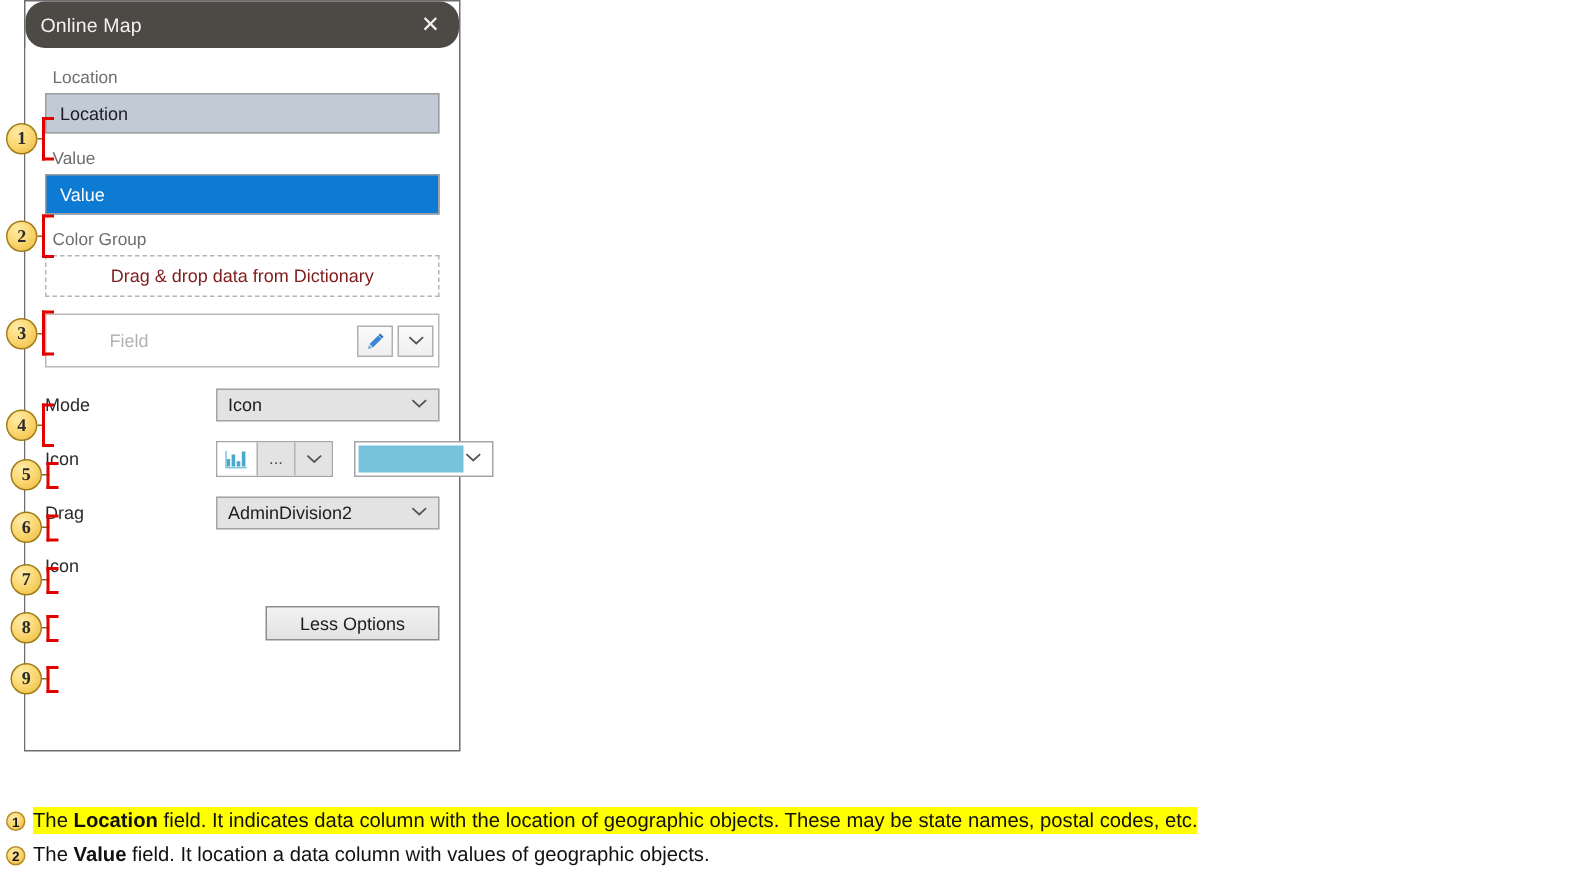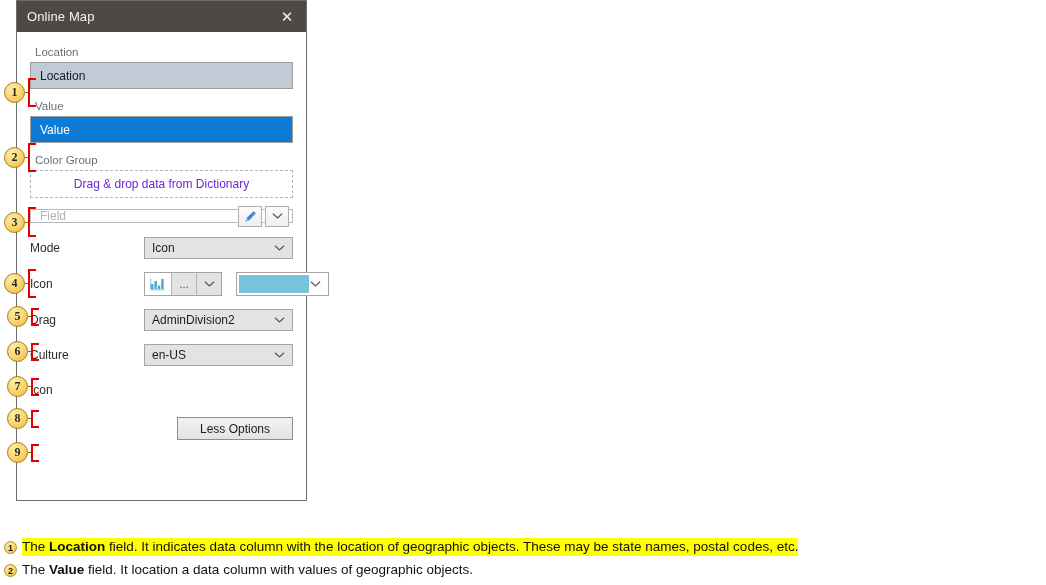--- a/index.html
+++ b/index.html
@@ -25,20 +25,21 @@
     background: #ffffff;
     box-sizing: border-box;
   }
   #titlebar {
     height: 31px;
     background: #4d4a46;
     display: flex;
     align-items: center;
     padding: 0 0 0 10px;
     box-sizing: border-box;
+    border-radius: 13px;
   }
   #titlebar .title {
     color: #f2f2f2;
     font-size: 13px;
     letter-spacing: 0.1px;
     flex: 1;
   }
   #closeBtn {
     width: 38px;
     height: 31px;
@@ -79,34 +80,35 @@
     background: #c2cad6;
     color: #1a1a2b;
   }
   .slot-value {
     background: #0d7ad4;
     color: #ffffff;
   }
   .slot-drop {
     border: 1px dashed #b5b5b5;
     background: #ffffff;
-    color: #6d28d9;
+    color: #7f1d1d;
     justify-content: center;
     padding-left: 0;
     height: 28px;
   }
 
   .exprBox {
-    height: 14px;
+    height: 36px;
     border: 1px solid #b9b9b9;
     background: #ffffff;
     display: flex;
     align-items: center;
     box-sizing: border-box;
     margin-bottom: 14px;
+    padding-left: 33px;
   }
   .exprBox .placeholder {
     flex: 1;
     font-size: 12px;
     color: #b3b3b3;
     padding-left: 9px;
   }
   .miniBtn {
     width: 24px;
     height: 21px;
@@ -381,31 +383,20 @@
       <div class="combo">
         <span>AdminDivision2</span>
         <span class="caret">
           <svg width="11" height="8" viewBox="0 0 12 8" aria-hidden="true">
               <path d="M1 1.6 L6 6.2 L11 1.6" fill="none" stroke="#555" stroke-width="1.3"></path>
             </svg>
         </span>
       </div>
     </div>
 
-    <div class="row">
-      <div class="rowLabel">Culture</div>
-      <div class="combo">
-        <span>en-US</span>
-        <span class="caret">
-          <svg width="11" height="8" viewBox="0 0 12 8" aria-hidden="true">
-              <path d="M1 1.6 L6 6.2 L11 1.6" fill="none" stroke="#555" stroke-width="1.3"></path>
-            </svg>
-        </span>
-      </div>
-    </div>
 
     <div class="row">
       <div class="rowLabel">Icon</div>
     </div>
 
     <div class="btnRow">
       <div id="lessOptions">Less Options</div>
     </div>
 
   </div>

